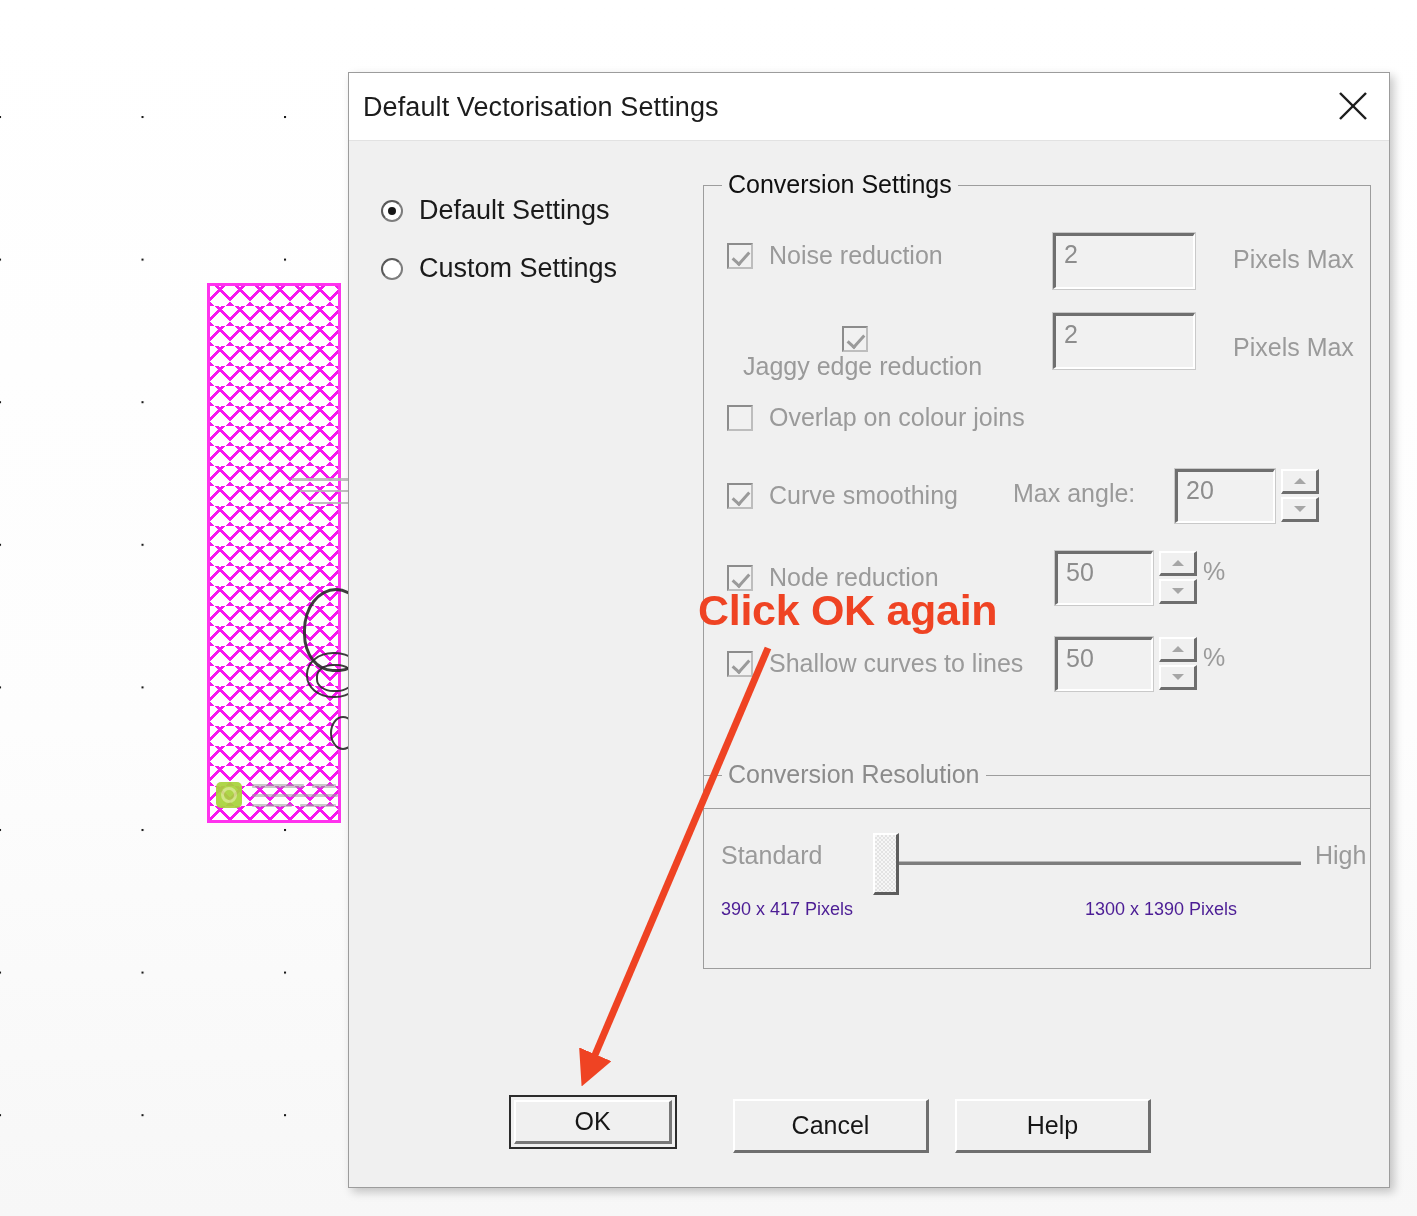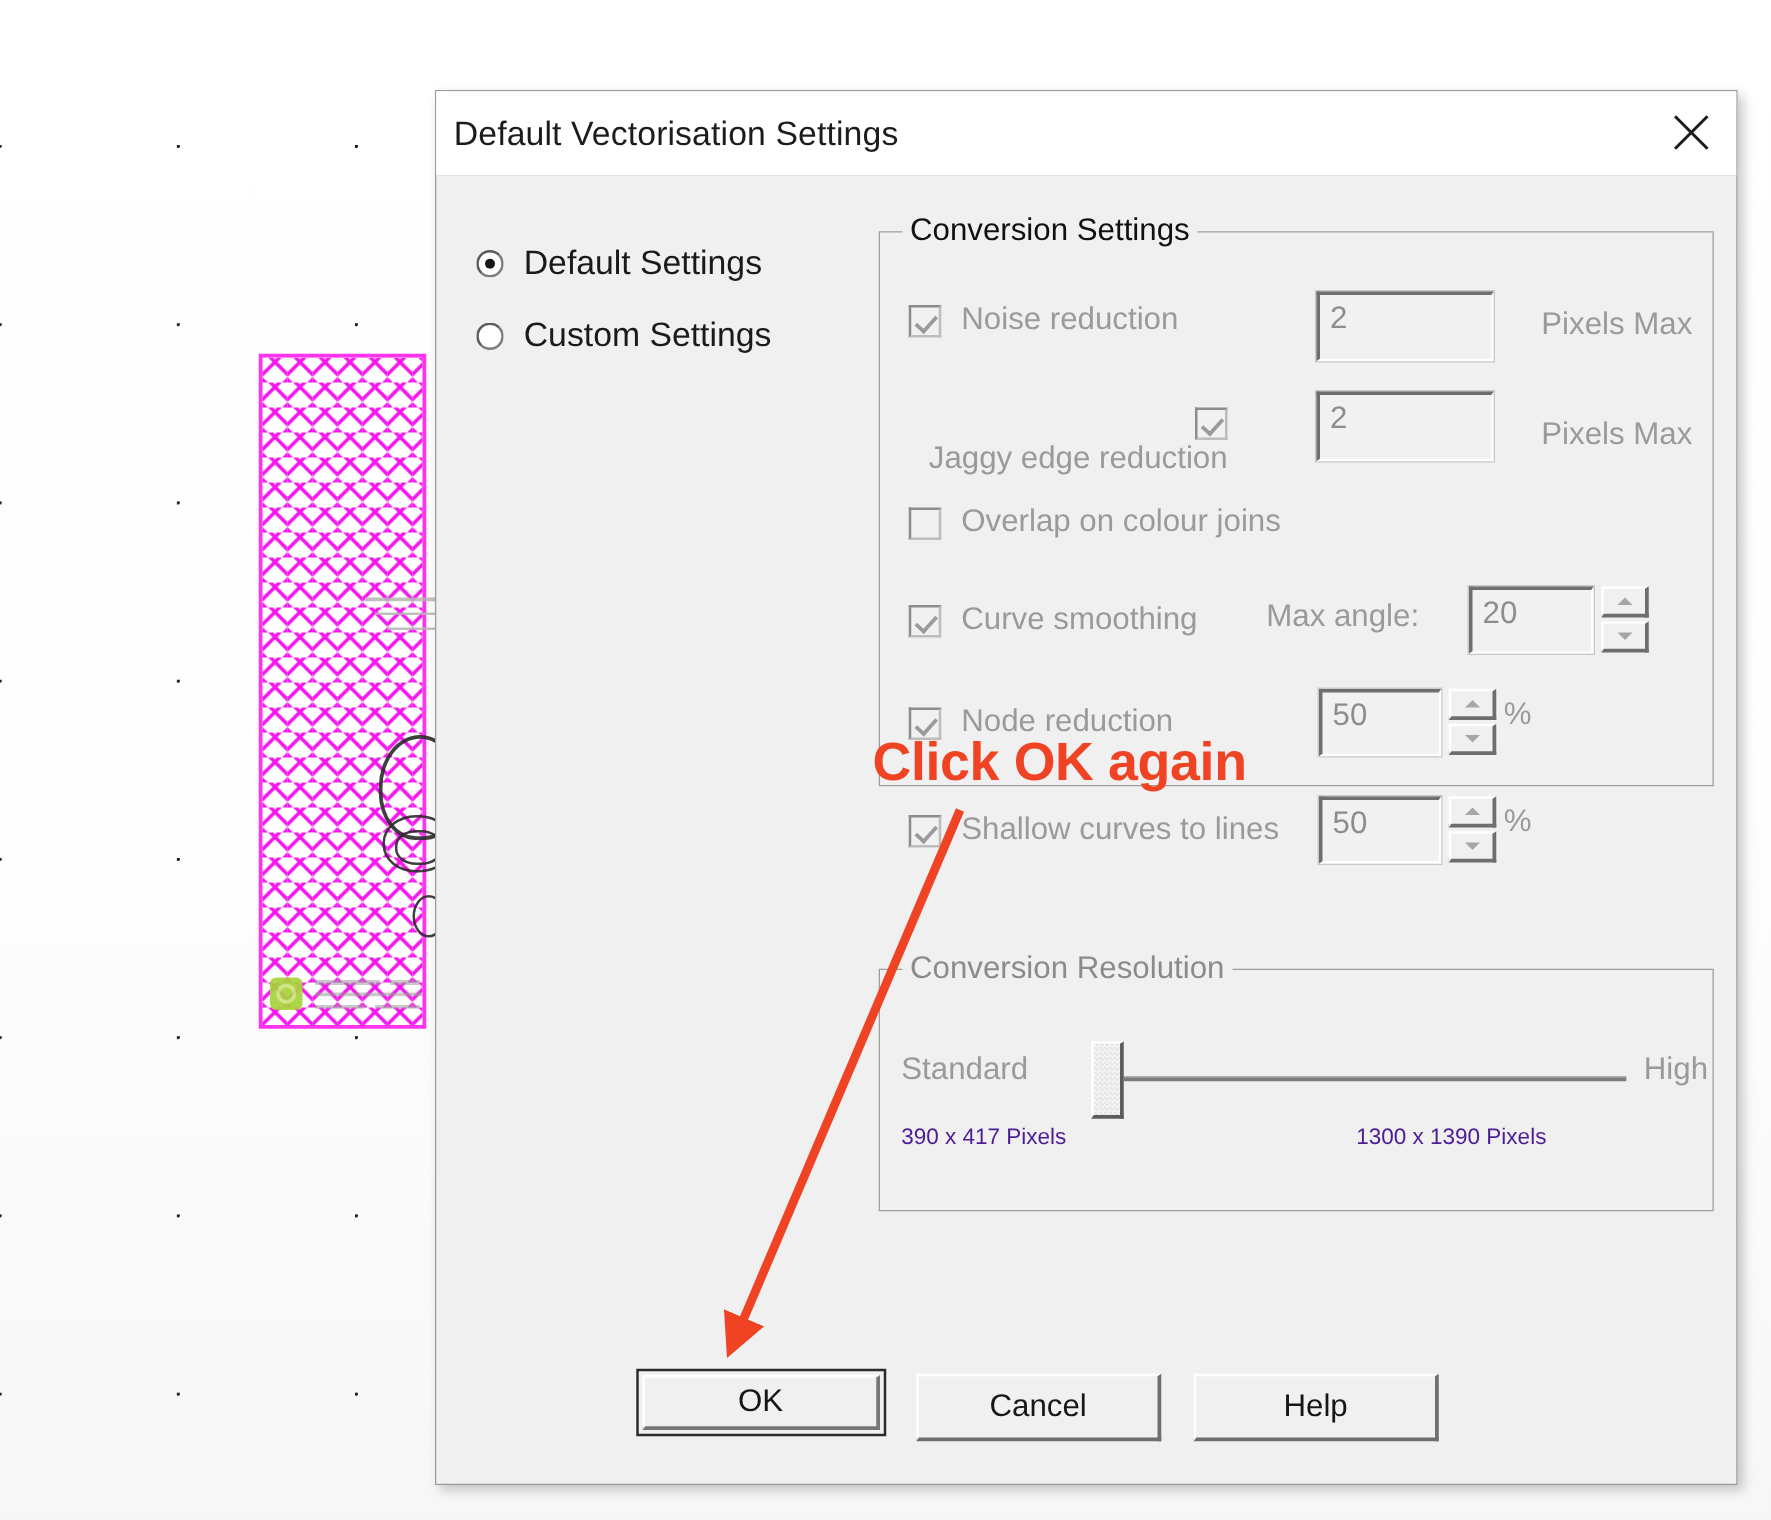--- a/index.html
+++ b/index.html
@@ -168,21 +168,21 @@
     top: -16px; left: 18px;
     background: #f0f0f0;
     padding: 0 6px;
     font-size: 25px;
     white-space: nowrap;
   }
   .group-title.enabled { color: #101010; }
   .group-title.disabled { color: #8b8b8b; }
 
   
-  .chk-row { position: absolute; display: flex; align-items: flex-end; }
+  .chk-row { position: absolute; display: flex; align-items: center; }
   .chk-box {
     width: 26px; height: 26px;
     box-sizing: border-box;
     background: #f1f1f1;
     border: 2px solid #bdbdbd;
     border-top-color: #8c8c8c;
     border-left-color: #8c8c8c;
     position: relative;
     flex: 0 0 auto;
   }
@@ -377,21 +377,21 @@
 
   <div class="radio-row" style="left:32px; top:122px;">
     <span class="radio-dot checked"></span>
     <span class="radio-label">Default Settings</span>
   </div>
   <div class="radio-row" style="left:32px; top:180px;">
     <span class="radio-dot"></span>
     <span class="radio-label">Custom Settings</span>
   </div>
 
-  <div class="groupbox" style="left:354px; top:112px; width:668px; height:444px;padding-left:44px;">
+  <div class="groupbox" style="left:354px; top:112px; width:668px; height:624px;padding-left:44px;">
     <div class="group-title enabled">Conversion Settings</div>
   </div>
 
   <div class="chk-row" style="left:378px; top:70px; transform:translateY(98px);">
     <span class="chk-box checked"></span>
     <span class="chk-label">Noise reduction</span>
   </div>
   <div class="tinput" style="left:704px; top:160px; width:142px; height:56px;">2</div>
   <div class="unit-label" style="left:884px; top:172px;">Pixels Max</div>
 
@@ -455,21 +455,21 @@
   <div class="groupbox" style="left:354px; top:702px; width:668px; height:194px;">
     <div class="group-title disabled">Conversion Resolution</div>
   </div>
   <div class="slider-side-label" style="left:372px; top:768px;">Standard</div>
   <div id="slider-track" style="left:538px; top:788px; width:414px;"></div>
   <div id="slider-thumb" style="left:524px; top:760px;"></div>
   <div class="slider-side-label" style="left:966px; top:768px;">High</div>
   <div class="res-label" style="left:372px; top:826px;">390 x 417 Pixels</div>
   <div class="res-label" style="left:736px; top:826px;">1300 x 1390 Pixels</div>
 
-  <div class="btn default-btn" style="left:160px; top:1022px; width:200px;">
+  <div class="btn default-btn" style="left:160px; top:1022px; width:168px;">
     <span class="inner">OK</span>
   </div>
   <div class="btn" style="left:384px; top:1026px; width:196px;">Cancel</div>
   <div class="btn" style="left:606px; top:1026px; width:196px;">Help</div>
 </div>
 
 <svg id="annotation-arrow" viewBox="0 0 1417 1216" xmlns="http://www.w3.org/2000/svg">
   <defs>
     <marker id="arrowhead" markerWidth="5" markerHeight="5" refX="1.2" refY="2.5" orient="auto">
       <polygon points="0,0 5,2.5 0,5" fill="#ef4323"></polygon>

